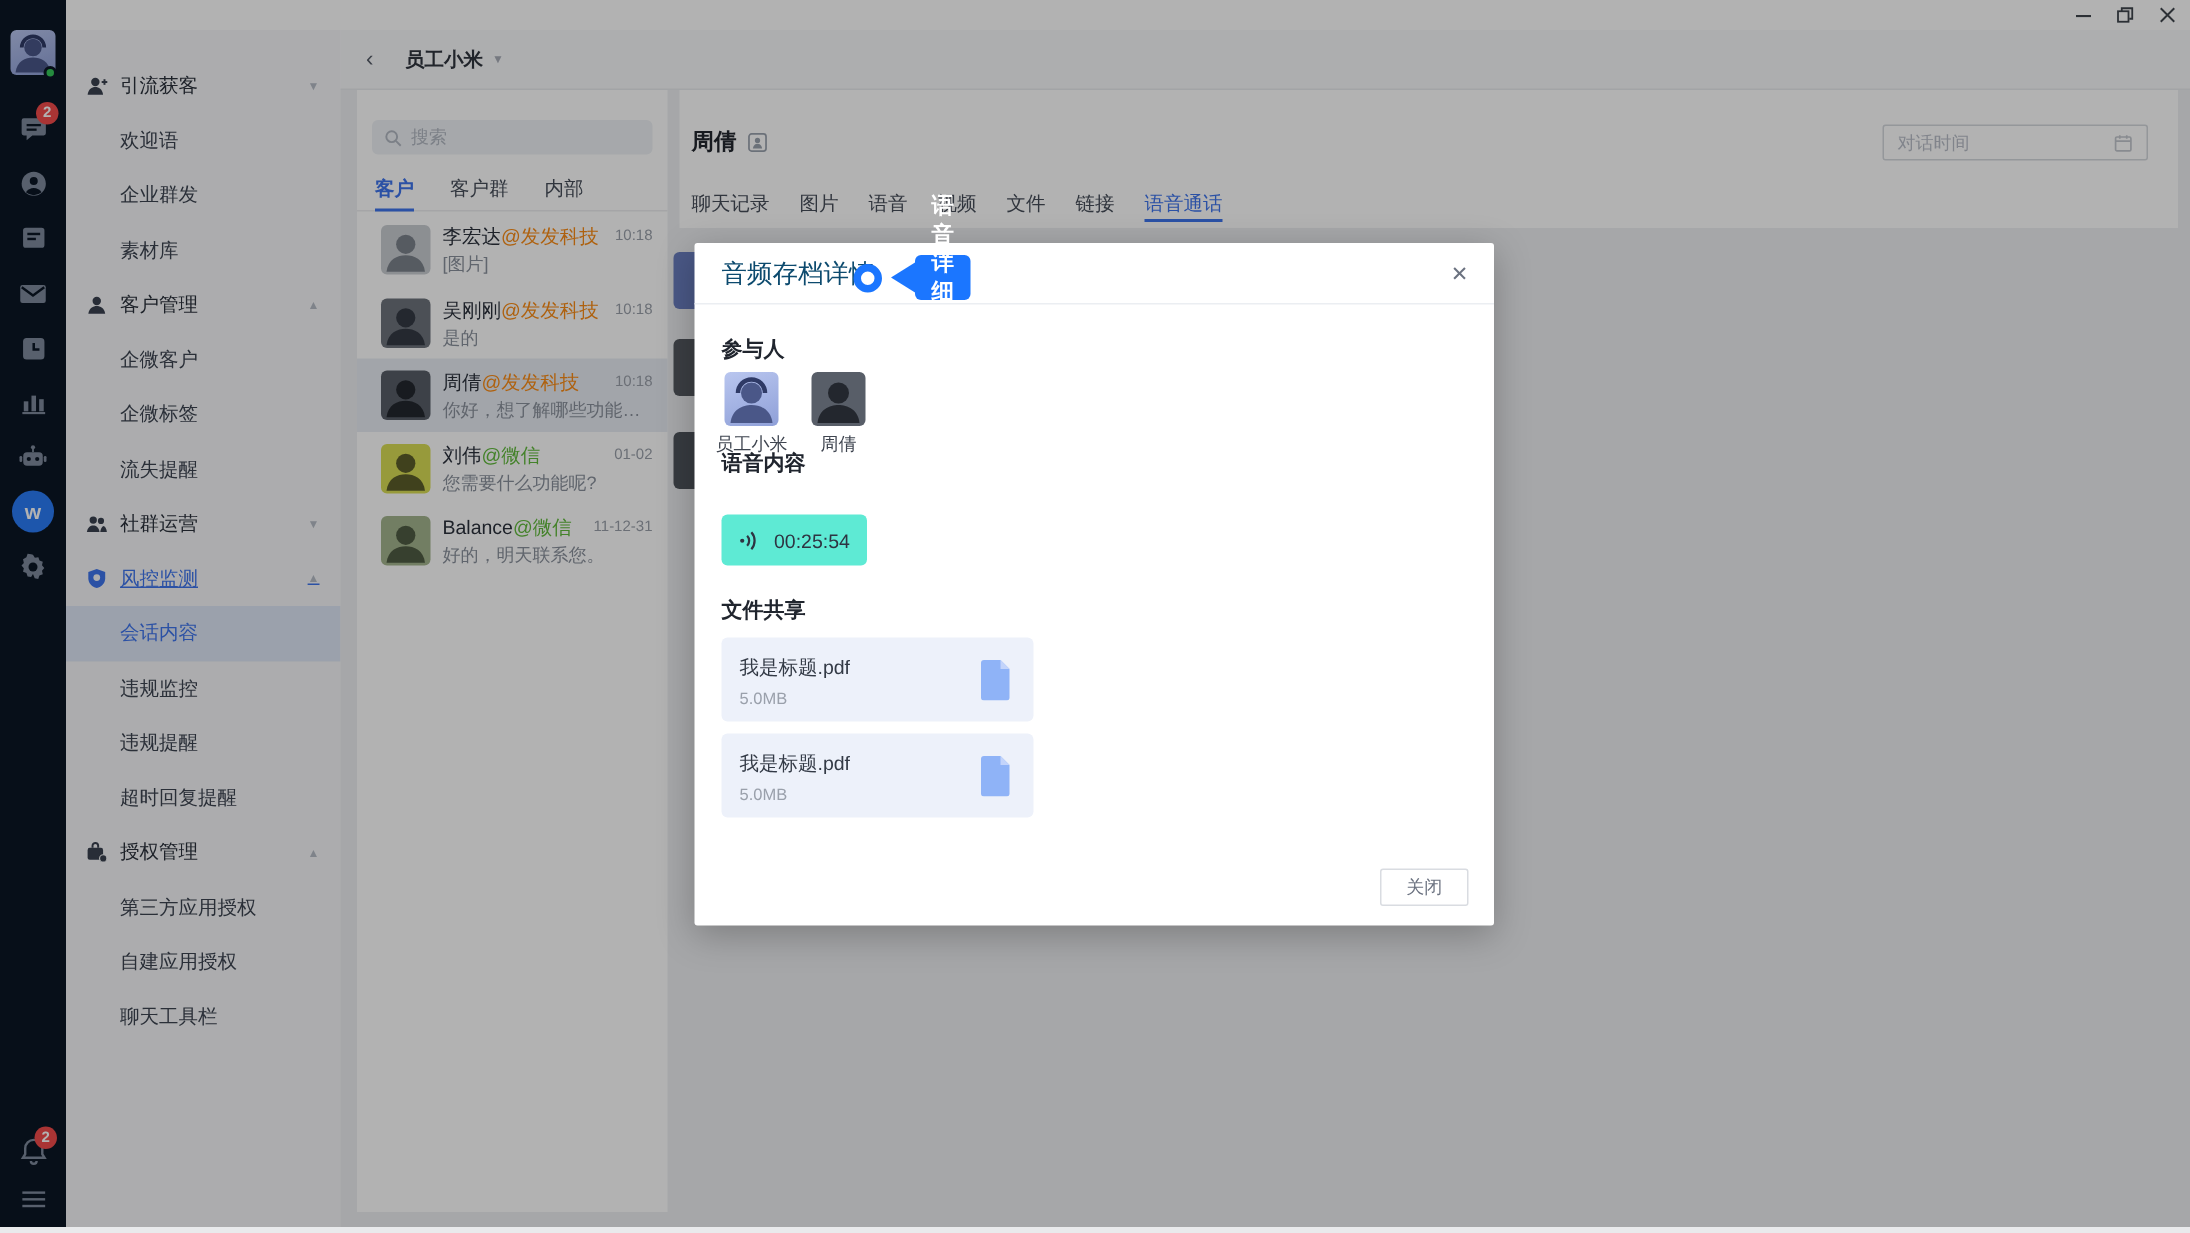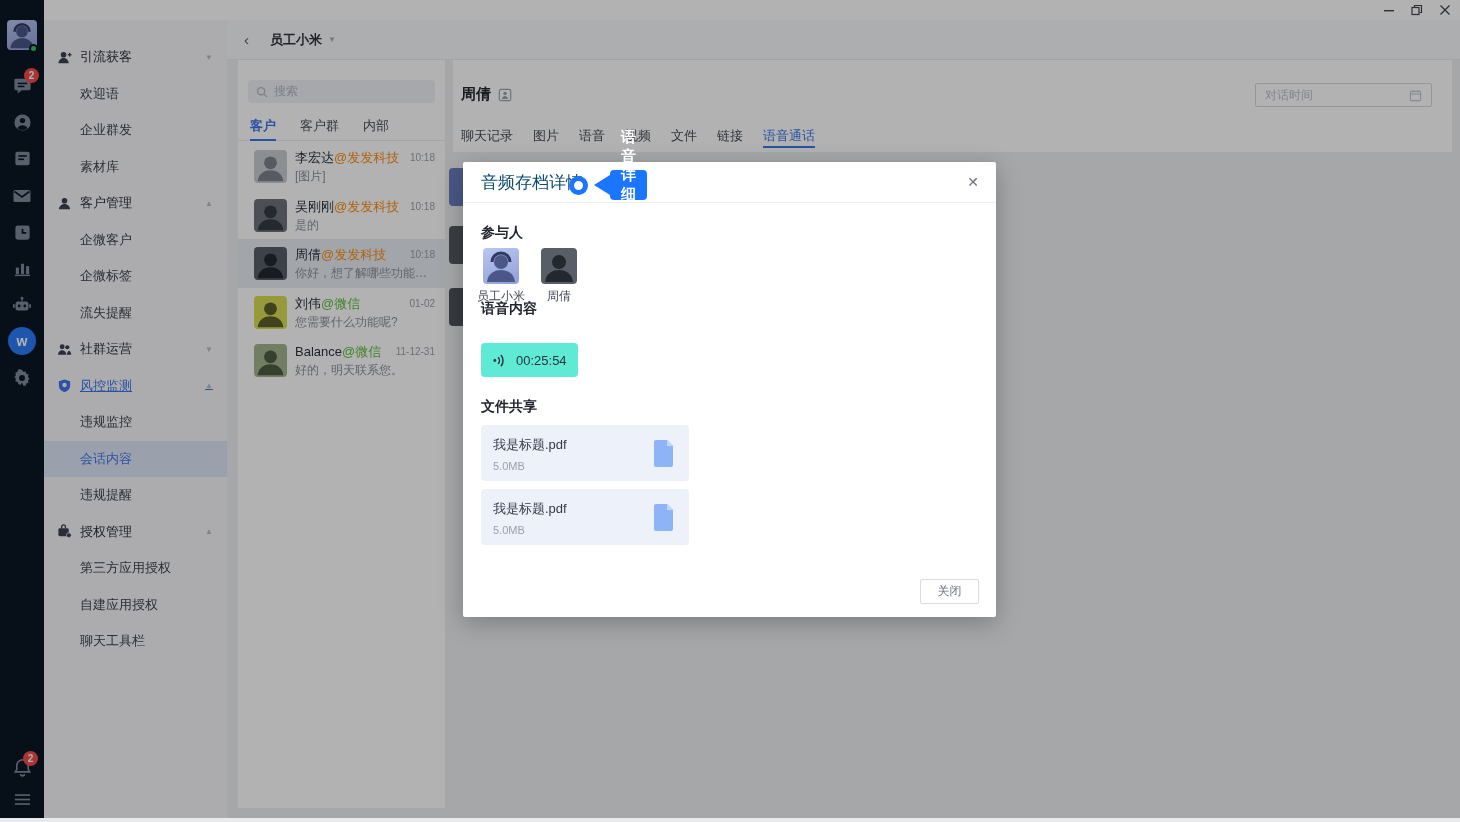--- a/index.html
+++ b/index.html
@@ -282,28 +282,31 @@
       <div class="side-row activegroup">
         <span class="s-ico">
             <svg width="15" height="15" viewBox="0 0 16 16">
               <path d="M8 1.5l6 2v4.5c0 3.5-2.5 6-6 7-3.5-1-6-3.5-6-7V3.5z" fill="#3e74ec"></path>
               <circle cx="8" cy="7.5" r="2.4" fill="#f6f7f9"></circle>
             </svg>
           </span>
         <span>风控监测</span>
         <span class="chev up"></span>
       </div>
-      <div class="side-row child">
-          <span>违规监控</span>
-        </div>
       <div class="side-row child selected">
           <span>会话内容</span>
         </div>
       <div class="side-row child">
+          <span>违规监控</span>
+        </div>
+      <div class="side-row child">
           <span>违规提醒</span>
+        </div>
+      <div class="side-row child">
+          <span>超时回复提醒</span>
         </div>
       <div class="side-row">
         <span class="s-ico">
             <svg width="15" height="15" viewBox="0 0 16 16">
               <rect x="1.5" y="4.5" width="11" height="8.5" rx="1.5" fill="#3a4150"></rect>
               <path d="M5 4.5V3a2 2 0 0 1 4 0v1.5" fill="none" stroke="#3a4150" stroke-width="1.4"></path>
               <circle cx="12.6" cy="12" r="2.6" fill="#3a4150" stroke="#f6f7f9" stroke-width="0.8"></circle>
             </svg>
           </span>
         <span>授权管理</span>

